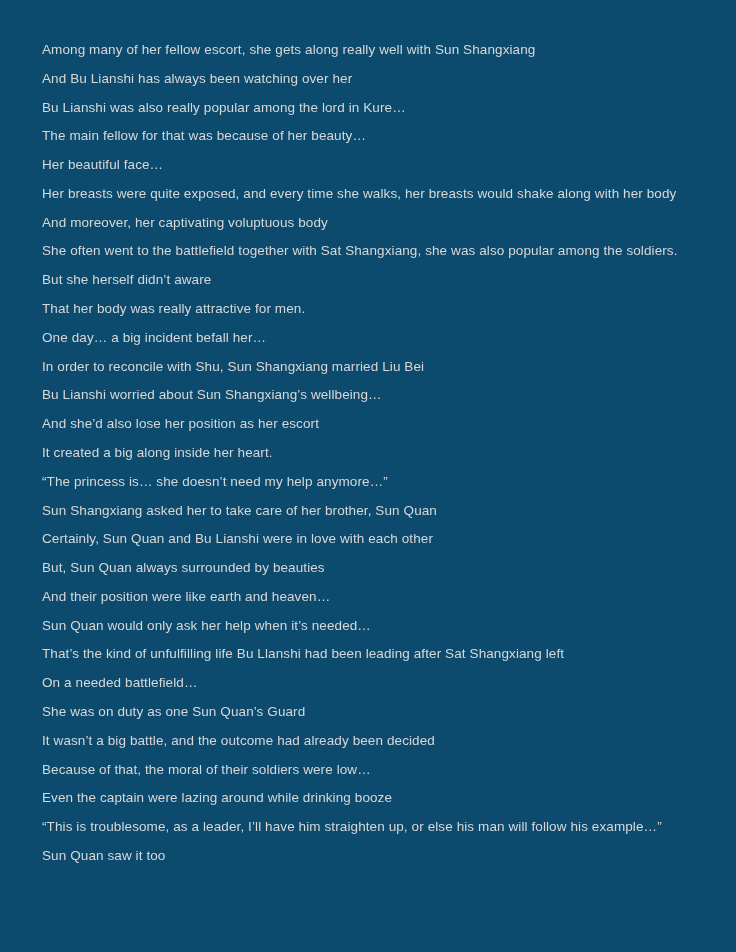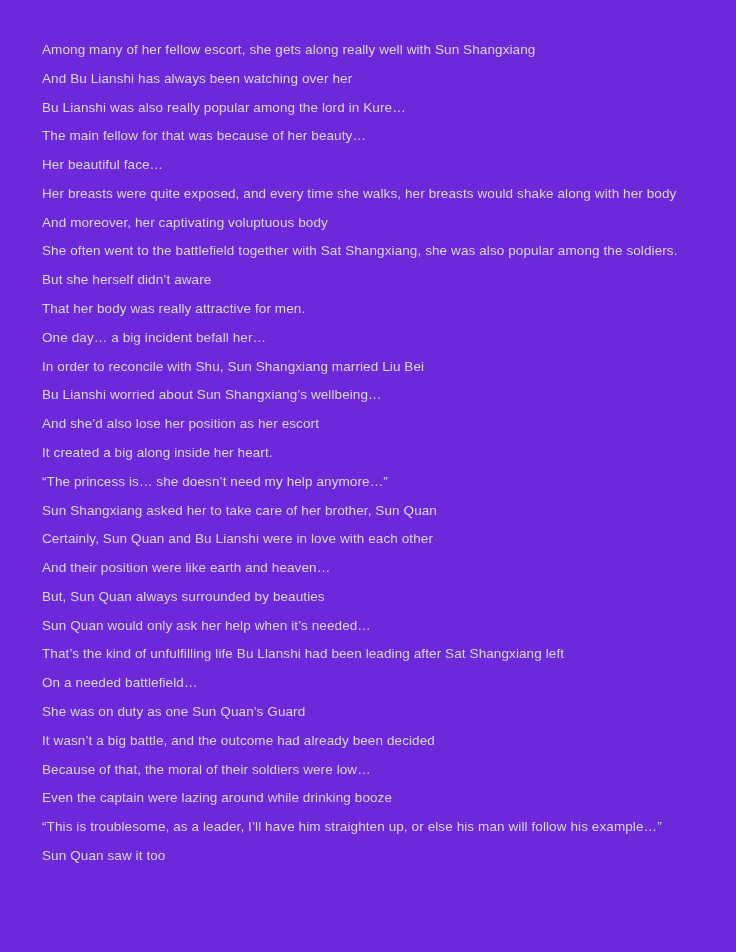--- a/index.html
+++ b/index.html
@@ -10,21 +10,21 @@
     width: 736px;
     height: 952px;
     background: #000000;
     overflow: hidden;
     font-family: "Liberation Sans", "DejaVu Sans", sans-serif;
   }
   .page {
     position: relative;
     width: 736px;
     height: 952px;
-    background: #6d28d9;
+    background: #0c4a6e;
   }
   .dialogue-log {
     position: absolute;
     left: 42px;
     top: 36px;
     right: 20px;
   }
   .dialogue-line {
     font-size: 13.5px;
     line-height: 28.79px;
@@ -52,22 +52,22 @@
       <div class="dialogue-line">But she herself didn’t aware</div>
       <div class="dialogue-line">That her body was really attractive for men.</div>
       <div class="dialogue-line">One day… a big incident befall her…</div>
       <div class="dialogue-line">In order to reconcile with Shu, Sun Shangxiang married Liu Bei</div>
       <div class="dialogue-line">Bu Lianshi worried about Sun Shangxiang’s wellbeing…</div>
       <div class="dialogue-line">And she’d also lose her position as her escort</div>
       <div class="dialogue-line">It created a big along inside her heart.</div>
       <div class="dialogue-line">“The princess is… she doesn’t need my help anymore…”</div>
       <div class="dialogue-line">Sun Shangxiang asked her to take care of her brother, Sun Quan</div>
       <div class="dialogue-line">Certainly, Sun Quan and Bu Lianshi were in love with each other</div>
+      <div class="dialogue-line">But, Sun Quan always surrounded by beauties</div>
       <div class="dialogue-line">And their position were like earth and heaven…</div>
-      <div class="dialogue-line">But, Sun Quan always surrounded by beauties</div>
       <div class="dialogue-line">Sun Quan would only ask her help when it’s needed…</div>
       <div class="dialogue-line">That’s the kind of unfulfilling life Bu Llanshi had been leading after Sat Shangxiang left</div>
       <div class="dialogue-line">On a needed battlefield…</div>
       <div class="dialogue-line">She was on duty as one Sun Quan’s Guard</div>
       <div class="dialogue-line">It wasn’t a big battle, and the outcome had already been decided</div>
       <div class="dialogue-line">Because of that, the moral of their soldiers were low…</div>
       <div class="dialogue-line">Even the captain were lazing around while drinking booze</div>
       <div class="dialogue-line">“This is troublesome, as a leader, I’ll have him straighten up, or else his man will follow his example…”</div>
       <div class="dialogue-line">Sun Quan saw it too</div>
     </div>

